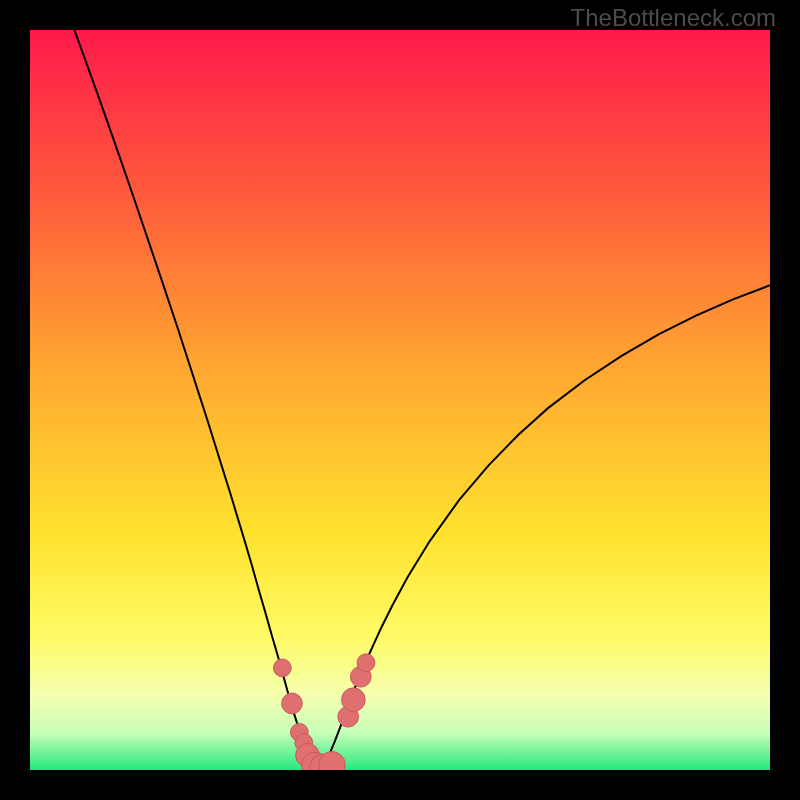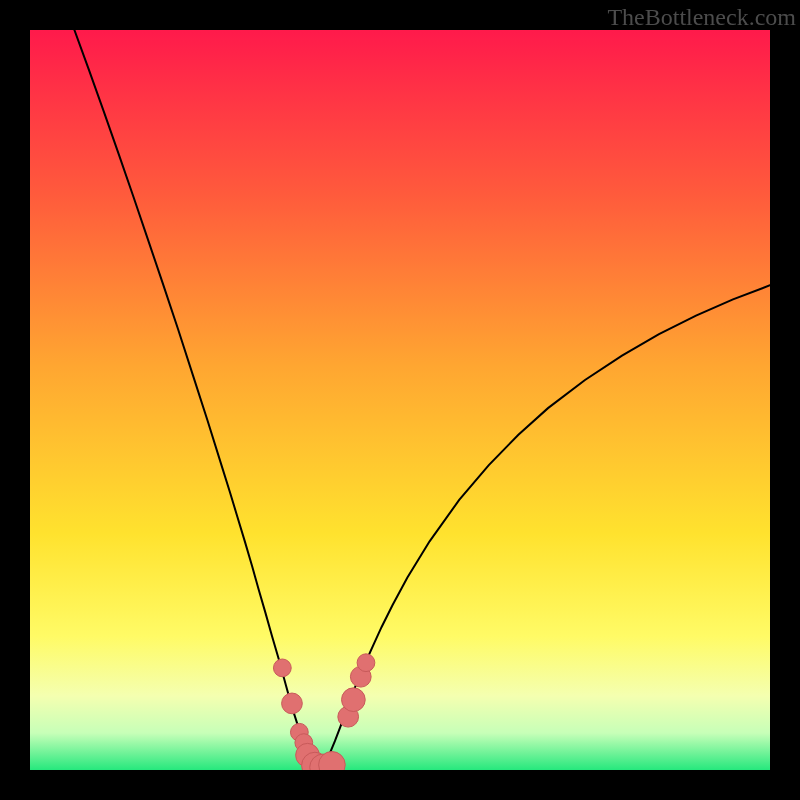--- a/index.html
+++ b/index.html
@@ -12,22 +12,22 @@
   }
   .frame {
     position: relative;
     width: 800px;
     height: 800px;
     background: #000;
   }
   .watermark {
     position: absolute;
     top: 4px;
-    right: 4px;
-    font-family: Liberation Serif, serif;
+    right: 24px;
+    font-family: Liberation Sans, sans-serif;
     font-size: 24px;
     font-weight: 500;
     color: #4c4c4c;
     letter-spacing: 0px;
     z-index: 10;
   }
   svg.chart {
     position: absolute;
     left: 30px;
     top: 30px;

